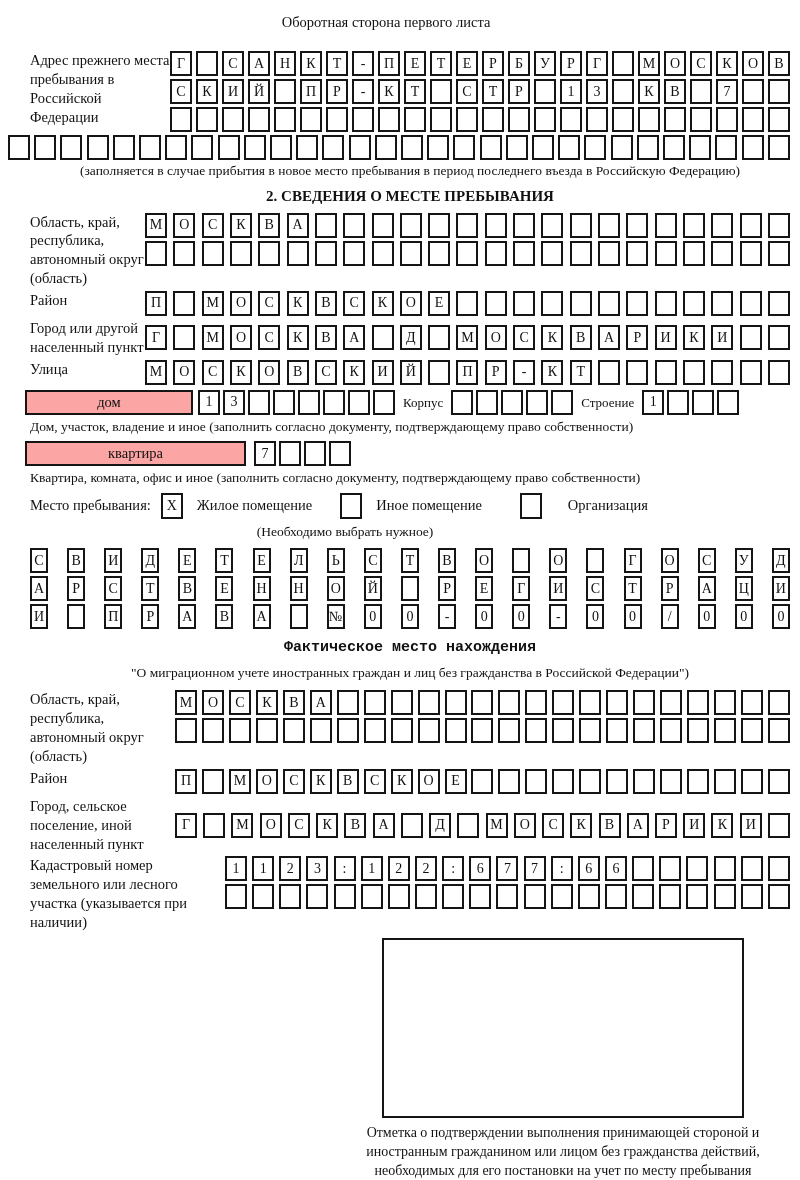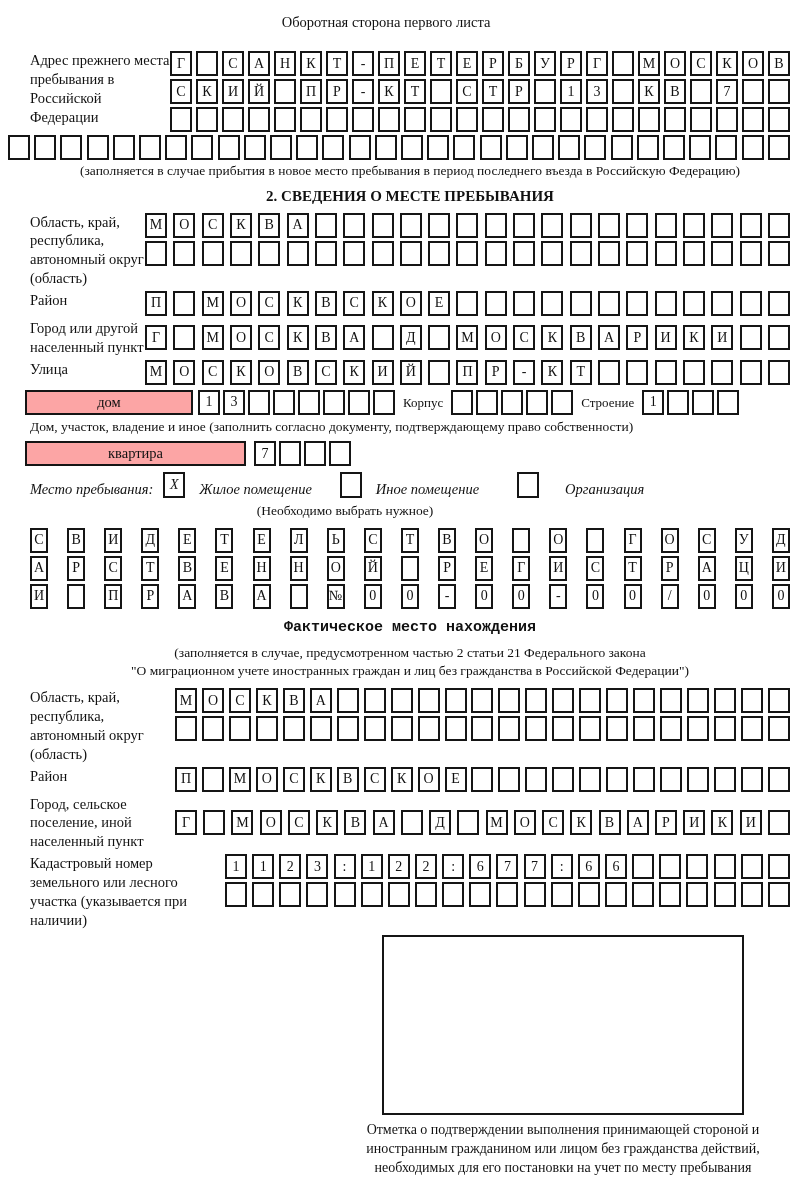--- a/index.html
+++ b/index.html
@@ -18,21 +18,21 @@
   .cells-fixed{display:flex;gap:3px;flex:none;}
   .cell{box-sizing:border-box;width:22px;height:25px;border:2px solid #151515;display:inline-flex;align-items:center;justify-content:center;font-size:14px;background:#fff;flex:none;}
   .cell.sm{width:18px;}
   .fullrow{margin-left:-22px;margin-bottom:2px;display:flex;justify-content:space-between;}
   .caption{font-size:13.5px;text-align:center;margin:1px 0 8px;line-height:1.3;}
   .caption.left{text-align:left;margin:1px 0 6px;}
   .sec-title{text-align:center;font-weight:bold;font-size:15px;margin:6px 0 8px;}
   .widebox{box-sizing:border-box;border:2px solid #151515;height:25px;display:inline-flex;align-items:center;justify-content:center;font-size:14.5px;flex:none;background:#fca5a5;}
   .inline-lbl{font-size:13px;margin:0 8px;line-height:25px;flex:none;}
   .cb{box-sizing:border-box;width:22px;height:26px;border:2px solid #151515;display:inline-flex;align-items:center;justify-content:center;font-size:14px;flex:none;background:#fff;}
-  .mesto-row{display:flex;align-items:flex-end;margin:6px 0 4px;font-style:italic;}
+  .mesto-row{display:flex;align-items:center;margin:6px 0 4px;}
   .fact-cap{font-size:13.5px;text-align:center;line-height:1.35;}
   .stamp-wrap{width:410px;margin-left:auto;margin-right:22px;margin-top:6px;text-align:center;}
   .stamp-box{width:358px;height:176px;border:2px solid #151515;margin:0 auto 6px;background:#fff;}
   .stamp-cap{font-size:14px;line-height:1.35;}
 </style>
 </head>
 <body>
 
 <div class="sheet">
 
@@ -334,20 +334,21 @@
   <div class="row" style="margin-left:-5px;">
     <div class="widebox" style="width:221px;">квартира</div>
     <span class="inline-lbl" style="margin:0 0 0 8px;"></span>
     <div class="cells-fixed">
         <span class="cell">7</span>
         <span class="cell"></span>
         <span class="cell"></span>
         <span class="cell"></span>
       </div>
   </div>
+  <div class="caption left">Квартира, комната, офис и иное (заполнить согласно документу, подтверждающему право собственности)</div>
 
   <div class="mesto-row">
     <span style="font-size:14.5px;">Место пребывания:</span>
     <span class="cb" style="margin:0 14px 0 10px;">X</span>
     <span style="font-size:14.5px;">Жилое помещение</span>
     <span class="cb" style="margin:0 14px 0 28px;"></span>
     <span style="font-size:14.5px;">Иное помещение</span>
     <span class="cb" style="margin:0 26px 0 38px;"></span>
     <span style="font-size:14.5px;">Организация</span>
   </div>
@@ -421,21 +422,20 @@
           <span class="cell sm">0</span>
           <span class="cell sm">/</span>
           <span class="cell sm">0</span>
           <span class="cell sm">0</span>
           <span class="cell sm">0</span>
         </div>
     </div>
   </div>
 
   <div class="sec-title" style="margin-top:10px;font-family:Liberation Mono, monospace;">Фактическое место нахождения</div>
-  <div class="fact-cap">(заполняется в случае, предусмотренном частью 2 статьи 21 Федерального закона</div>
   <div class="fact-cap" style="margin-bottom:8px;">"О миграционном учете иностранных граждан и лиц без гражданства в Российской Федерации")</div>
 
   <div class="row">
     <div class="label w145">Область, край, республика, автономный округ (область)</div>
     <div class="cellrows">
       <div class="cells">
           <span class="cell">М</span>
           <span class="cell">О</span>
           <span class="cell">С</span>
           <span class="cell">К</span>

